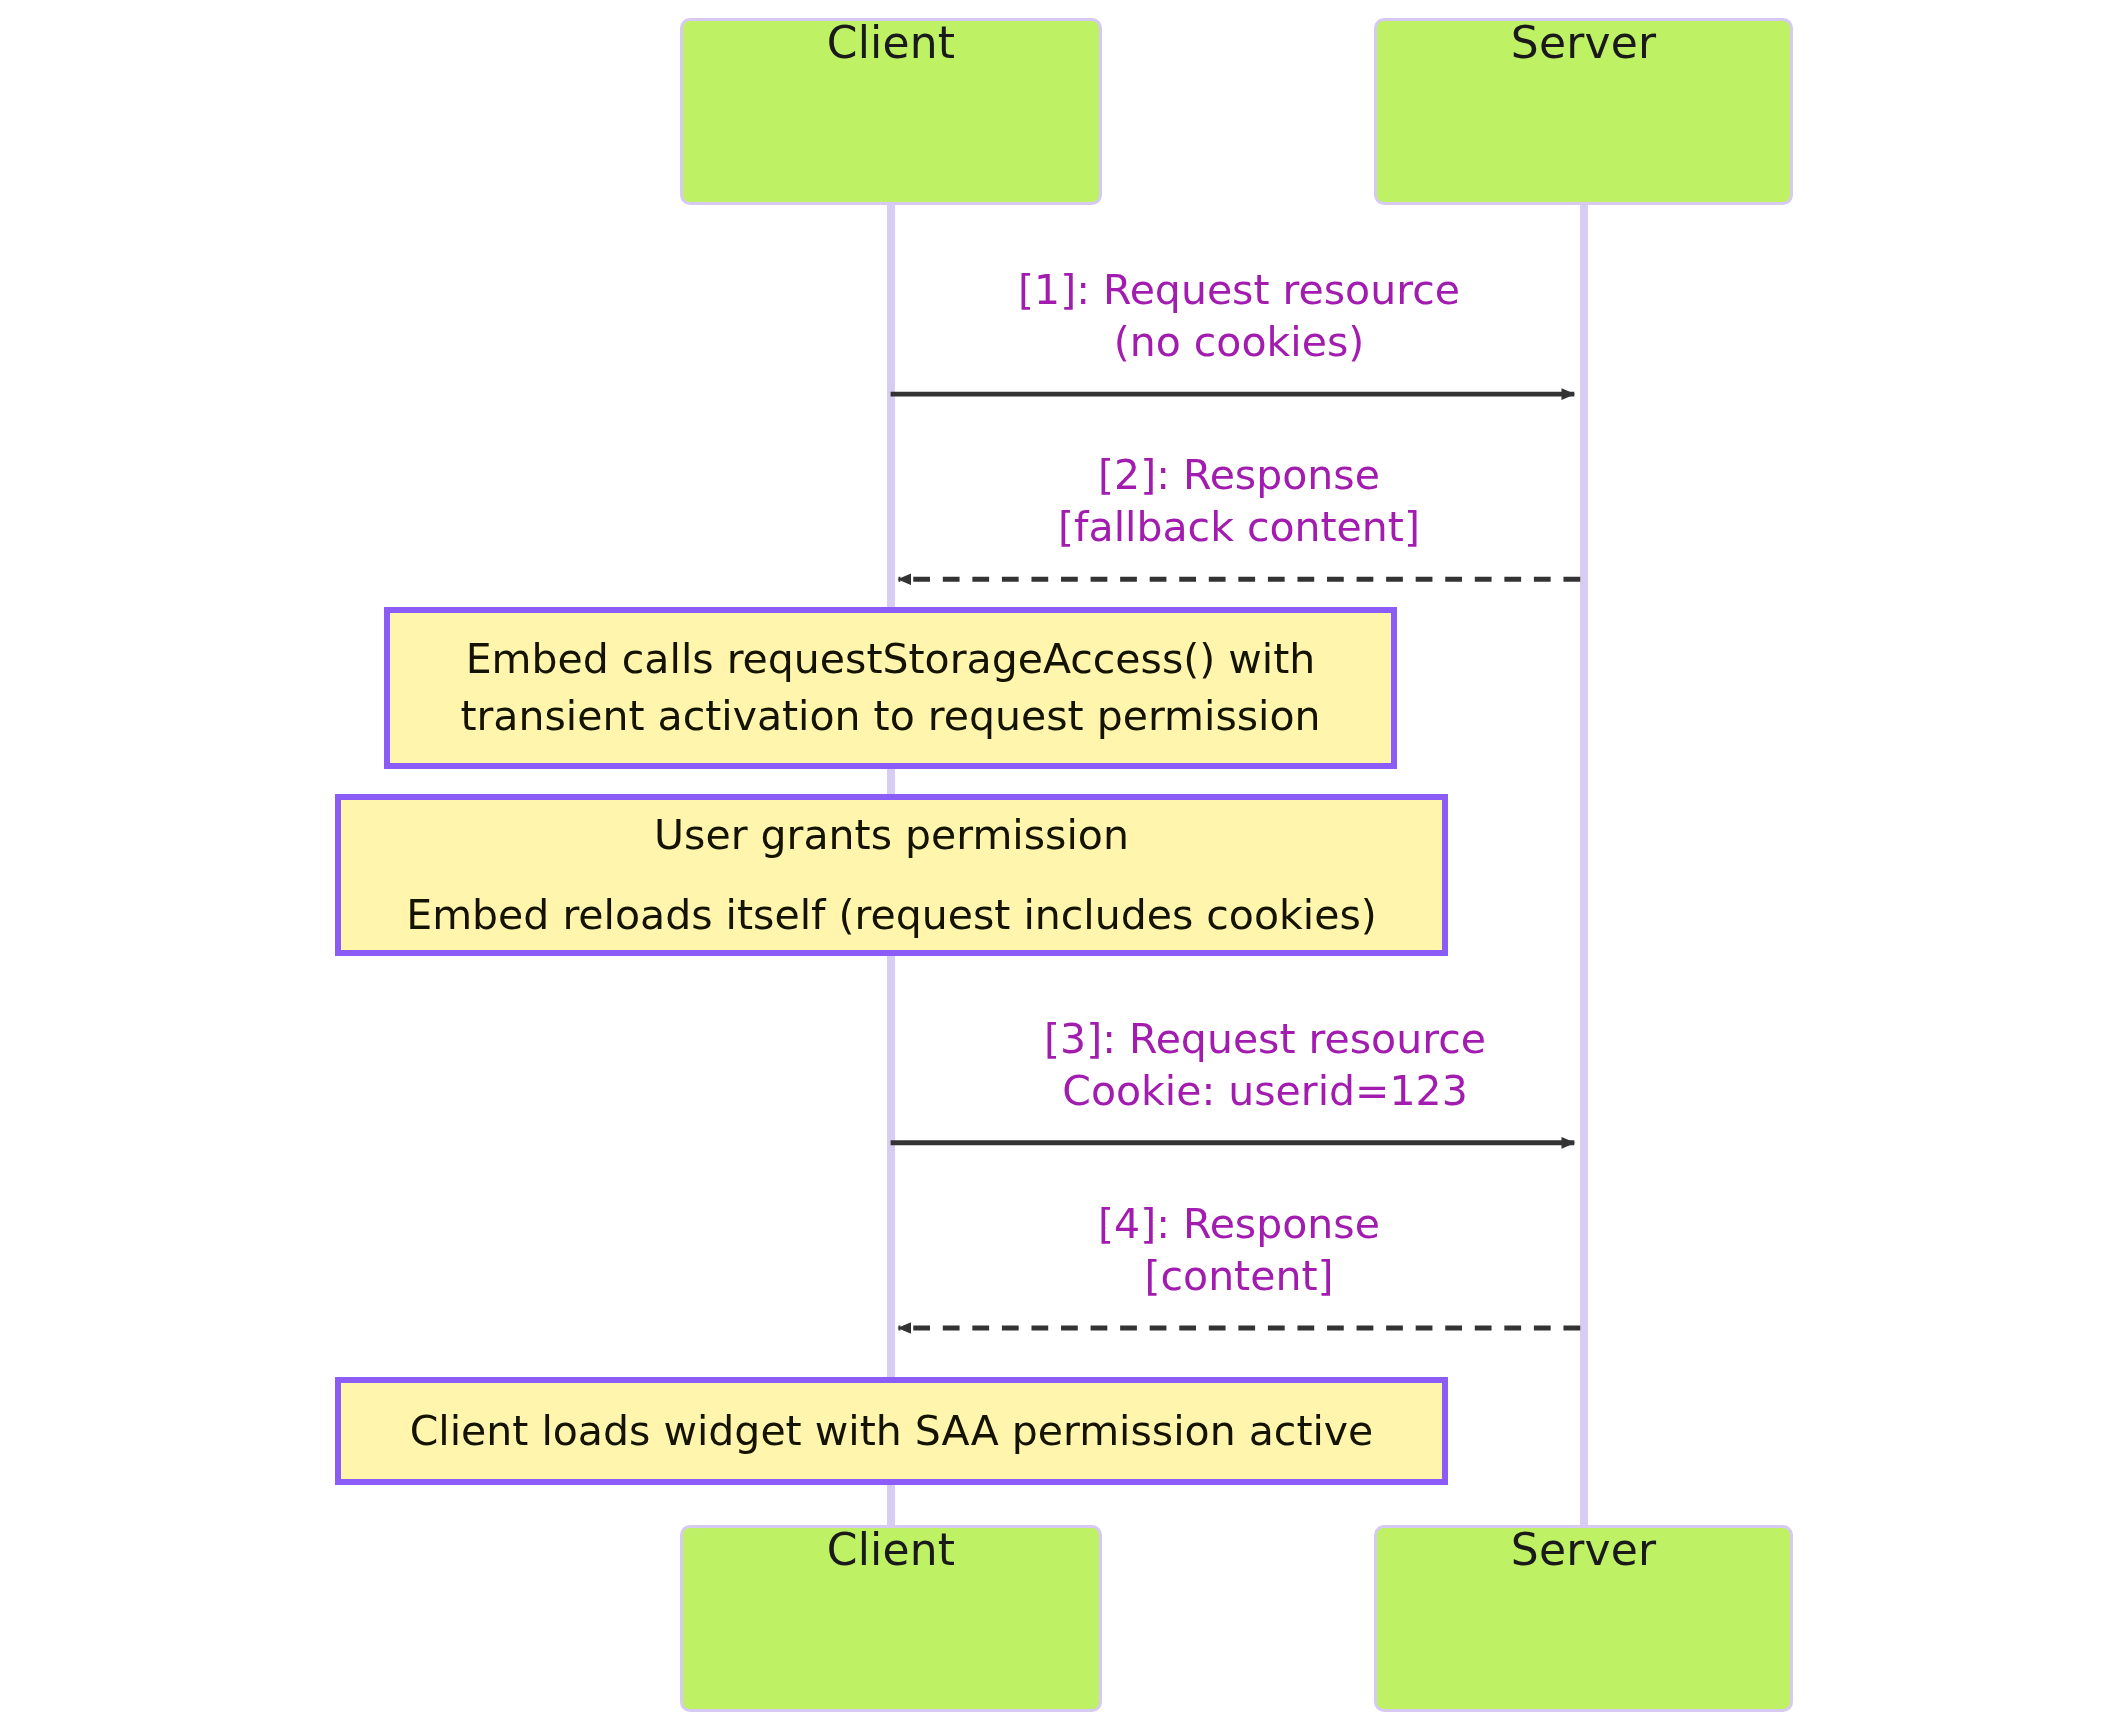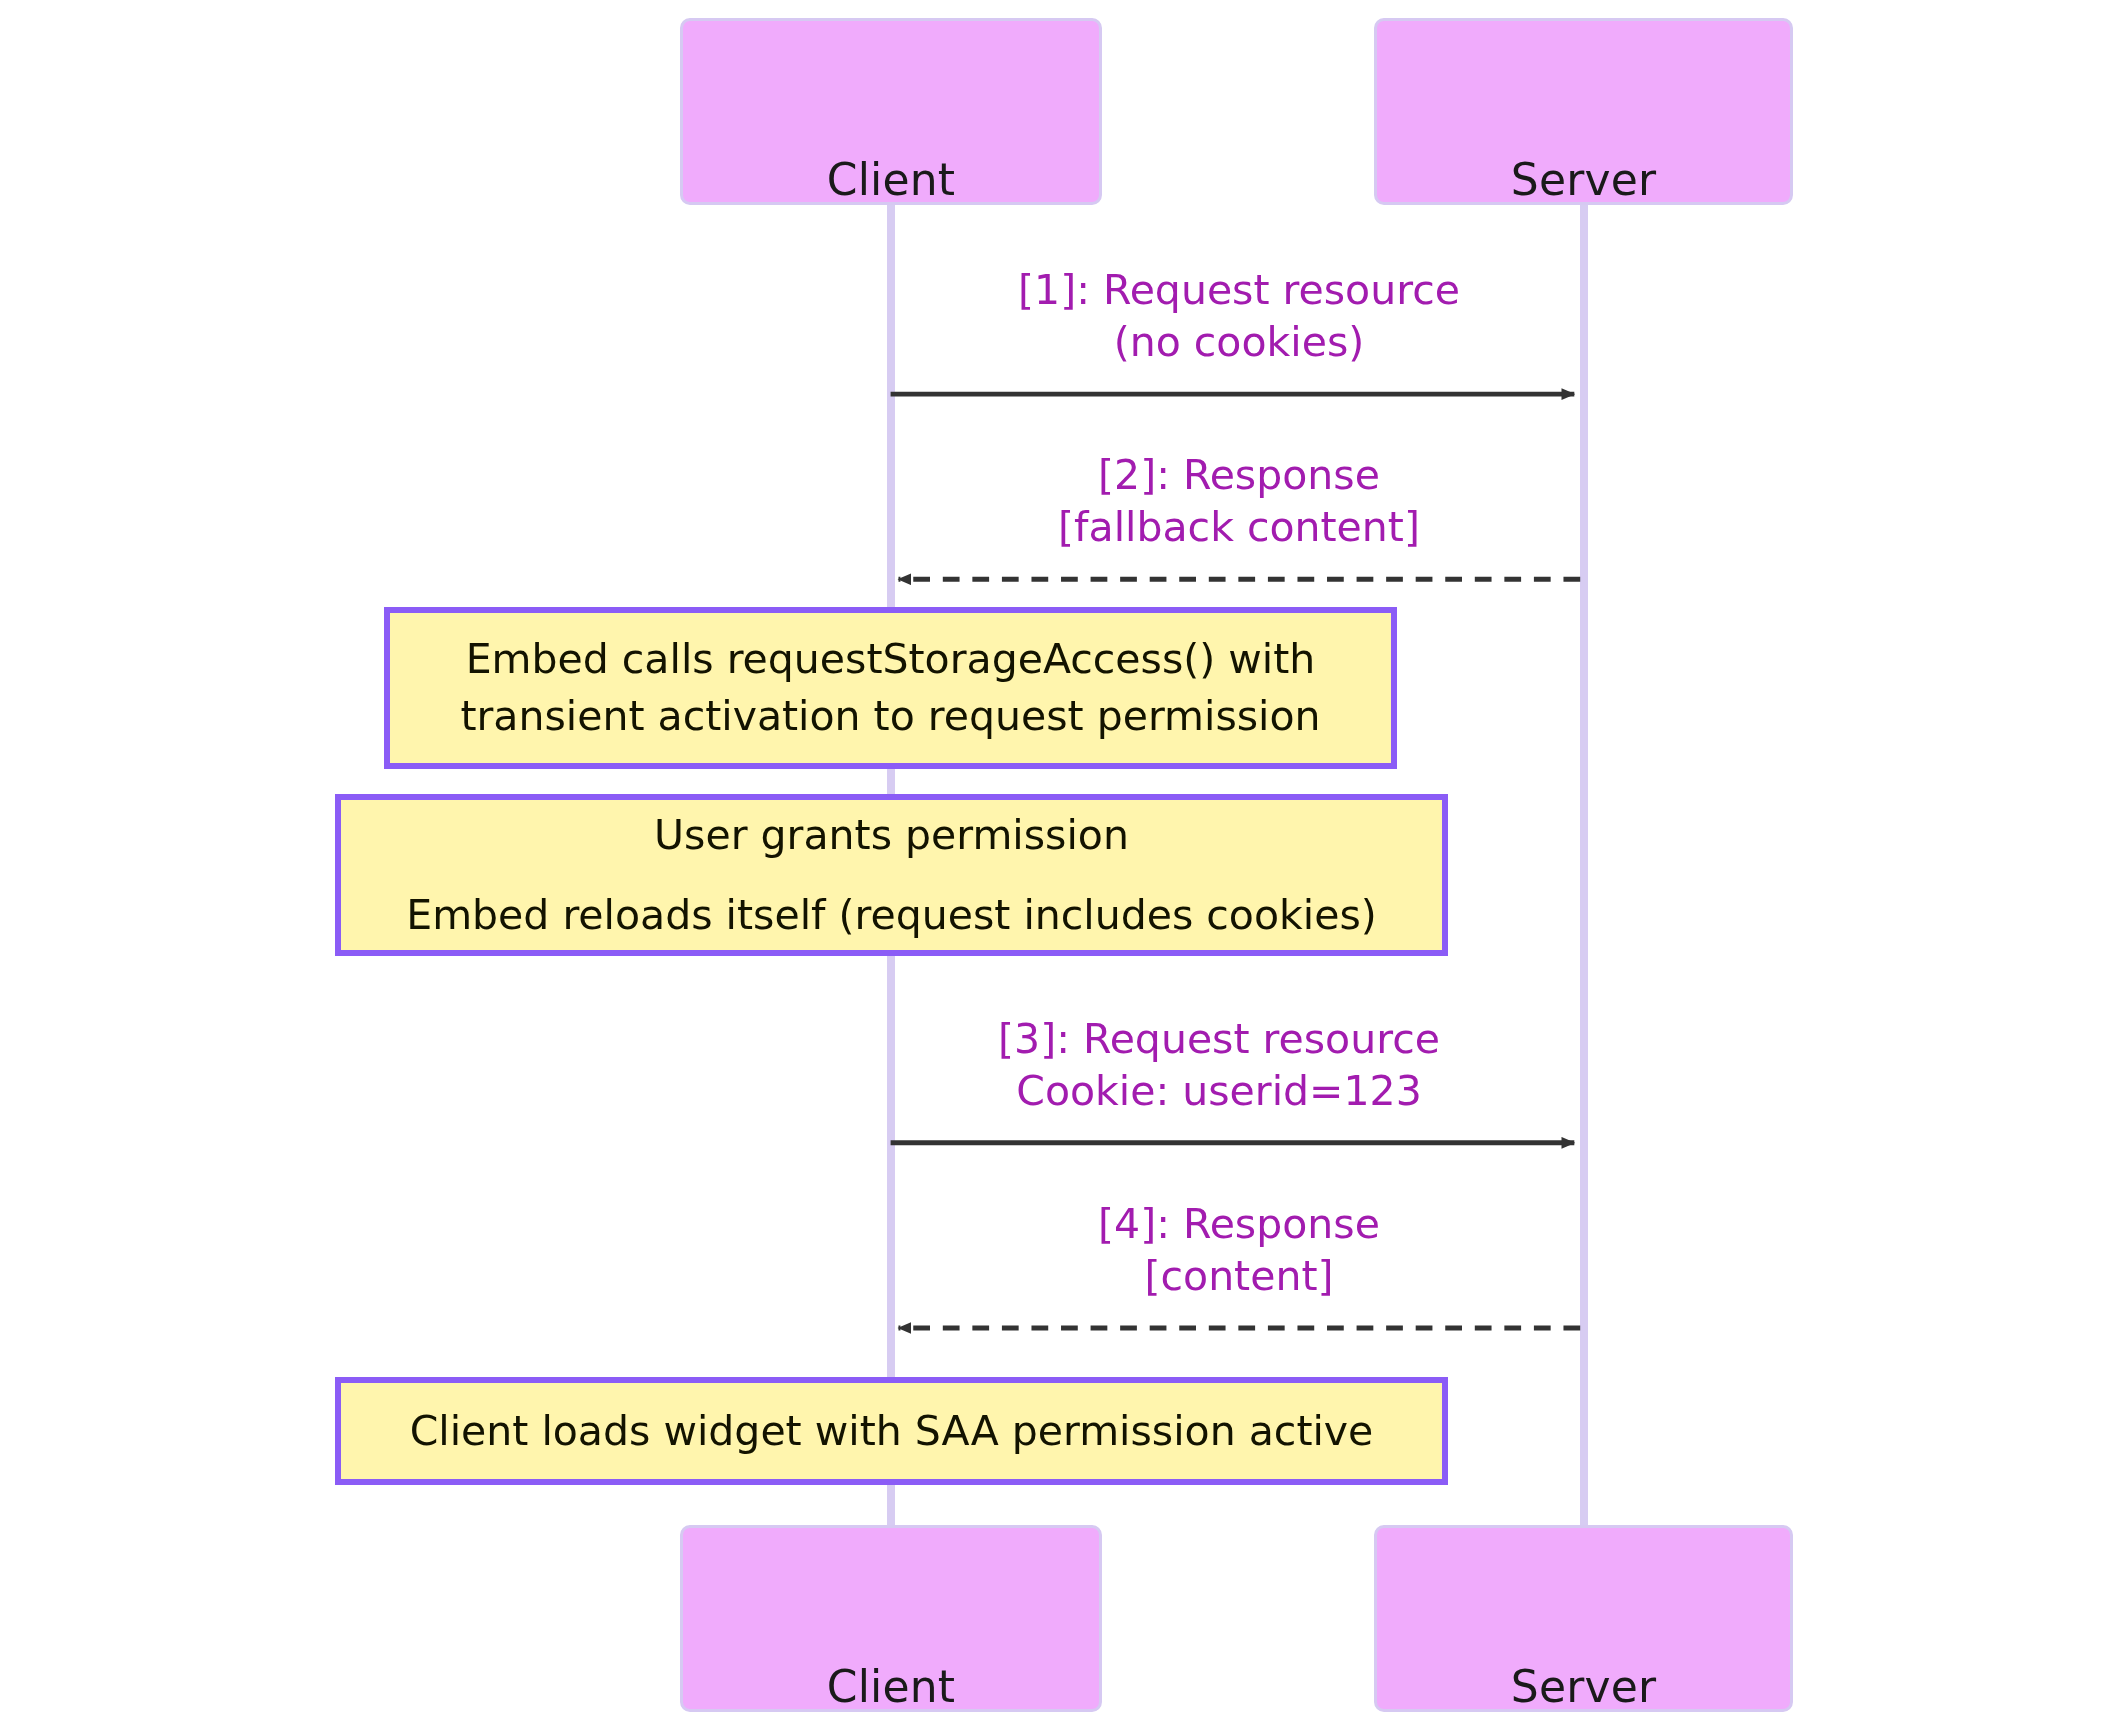--- a/index.html
+++ b/index.html
@@ -24,25 +24,25 @@
   .lifeline {
     position: absolute;
     width: 7.9px;
     background: #d7ccf2;
   }
 
   
   .actor-box {
     position: absolute;
     box-sizing: border-box;
-    background: #f0abfc;
+    background: #bef264;
     border: 3px solid #d6c9f2;
     border-radius: 9.9px;
     display: flex;
-    align-items: flex-end;
+    align-items: flex-start;
     justify-content: center;
   }
   .actor-label {
     font-size: 44px;
     color: #1a1a1a;
     font-family: "DejaVu Sans", sans-serif;
     line-height: 1;
     letter-spacing: 0.2px;
   }
 
@@ -133,21 +133,21 @@
   <div class="msg-label" style="left: 894px; top: 264px; width: 690px;">
     <span class="msg-line">[1]: Request resource</span>
     <span class="msg-line">(no cookies)</span>
   </div>
 
   <div class="msg-label" style="left: 894px; top: 449px; width: 690px;">
     <span class="msg-line">[2]: Response</span>
     <span class="msg-line">[fallback content]</span>
   </div>
 
-  <div class="msg-label" style="left: 874px; top: 1013px; width: 690px;">
+  <div class="msg-label" style="left: 920px; top: 1013px; width: 690px;">
     <span class="msg-line">[3]: Request resource</span>
     <span class="msg-line">Cookie: userid=123</span>
   </div>
 
   <div class="msg-label" style="left: 894px; top: 1198px; width: 690px;">
     <span class="msg-line">[4]: Response</span>
     <span class="msg-line">[content]</span>
   </div>
 
   <div class="note-box" style="left:384px; top:607px; width:1013px; height:162px;">

